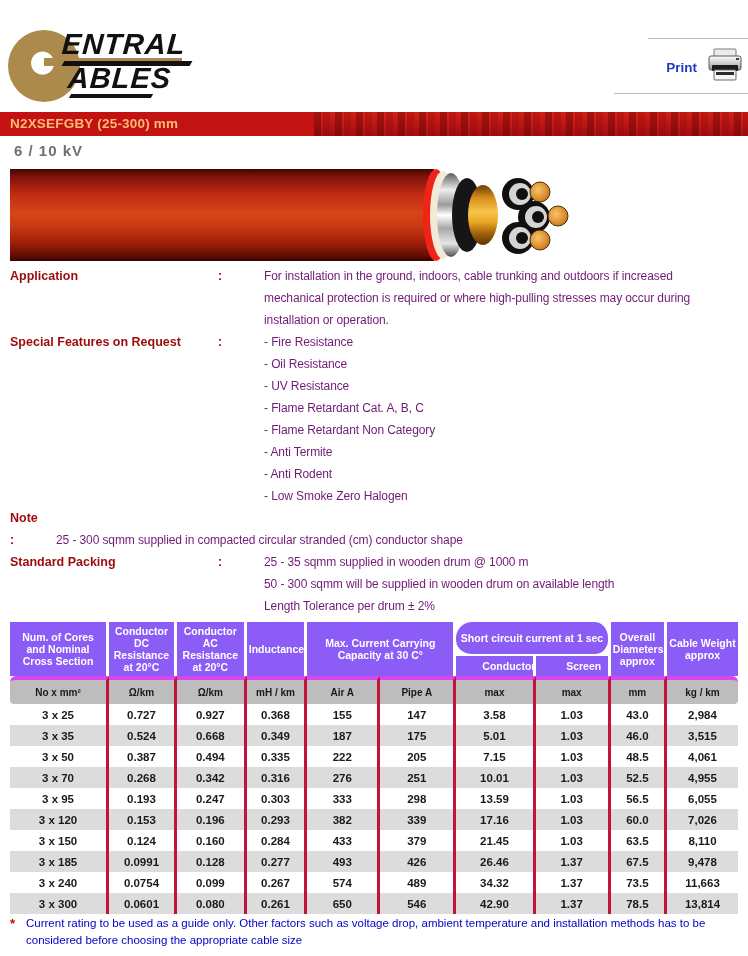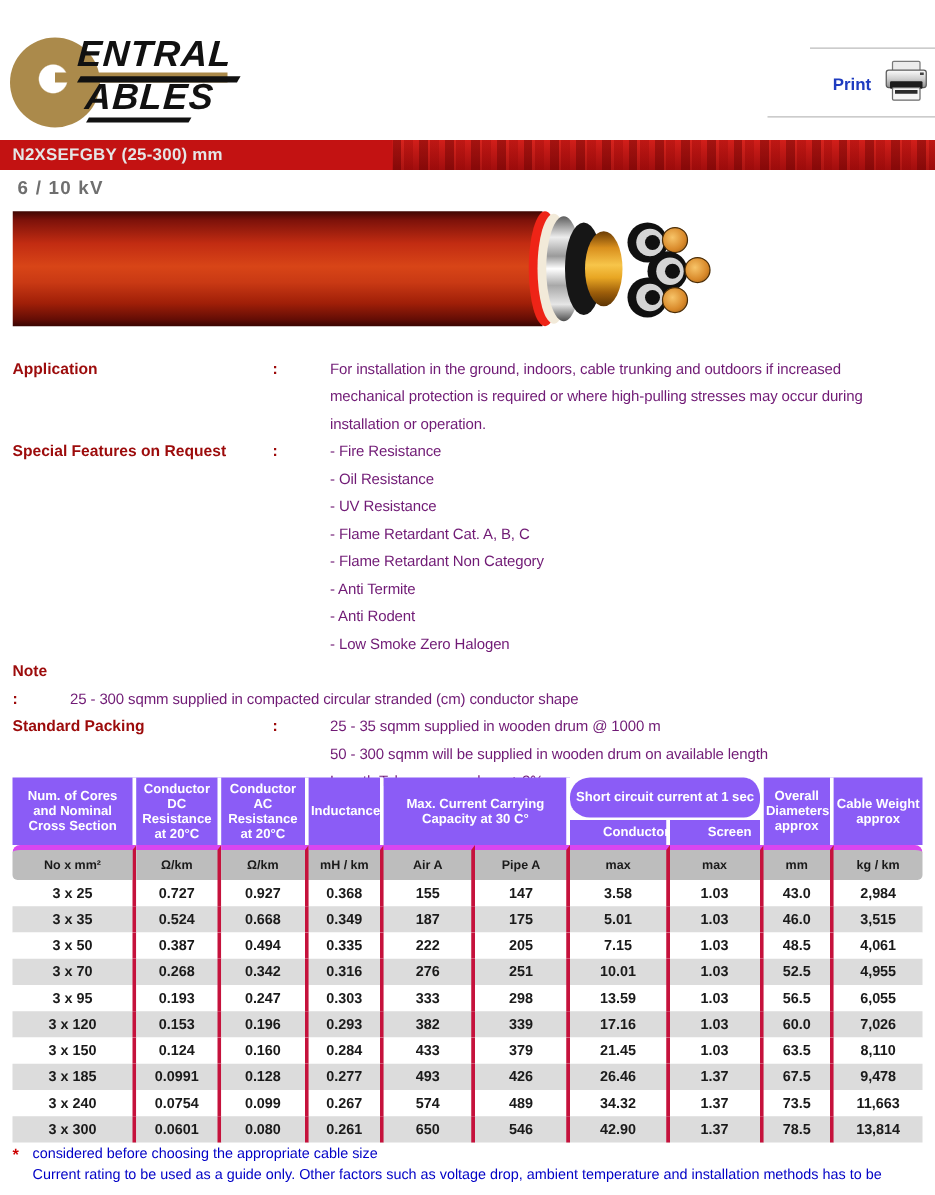--- a/index.html
+++ b/index.html
@@ -24,29 +24,29 @@
   .print-btn{position:absolute;top:48px;right:4px;display:flex;align-items:center;gap:9px;cursor:pointer;}
   .print-label{color:#1f3cc0;font-weight:bold;font-size:13.5px;}
 
   
   .product-bar{position:absolute;left:0;top:112px;width:748px;height:24px;background:#c31212;overflow:hidden;}
   .product-bar::after{content:"";position:absolute;right:0;top:0;bottom:0;width:58%;
       background:
         repeating-linear-gradient(90deg, rgba(90,0,0,.38) 0 7px, rgba(255,80,60,.10) 7px 9px,
                                    rgba(140,5,5,.28) 9px 16px, rgba(255,255,255,0) 16px 21px),
         linear-gradient(180deg, rgba(255,70,50,.25), rgba(60,0,0,.25));}
-  .product-title{position:relative;z-index:2;color:#e5e5e5;font-weight:bold;font-size:13.5px;
+  .product-title{position:relative;z-index:2;color:#fdba74;font-weight:bold;font-size:13.5px;
                  line-height:24px;padding-left:10px;letter-spacing:.2px;}
   .voltage{position:absolute;left:14px;top:142px;font-size:15px;font-weight:bold;color:#6f6f6f;letter-spacing:1px;}
 
   
   .cable-wrap{position:absolute;left:10px;top:167px;width:578px;height:96px;}
 
   
-  .specs{position:absolute;left:10px;top:284px;width:730px;}
+  .specs{position:absolute;left:10px;top:265px;width:730px;}
   .spec-row{display:flex;align-items:flex-start;}
   .spec-label{width:208px;flex:0 0 208px;color:#9c0b0b;font-weight:bold;font-size:12.5px;line-height:22px;}
   .spec-colon{width:14px;flex:0 0 14px;color:#9c0b0b;font-weight:bold;font-size:12.5px;line-height:22px;}
   .spec-value{flex:1;color:#701a75;font-size:12px;line-height:22px;letter-spacing:-0.1px;margin-left:32px;}
   .spec-value div{line-height:22px;}
   .note-row .spec-label{color:#9c0b0b;}
 
   
   .data-table{position:absolute;left:10px;top:622px;width:728px;border-collapse:separate;border-spacing:0;
               table-layout:fixed;}
@@ -382,18 +382,18 @@
           <td class="sep">1.37</td>
           <td class="sep">78.5</td>
           <td>13,814</td>
         </tr>
       </tbody>
   </table>
 
   <div class="footnote">
     <div class="footnote-marker">*</div>
     <div class="footnote-text">
+      <div>Current rating to be used as a guide only. Other factors such as voltage drop, ambient temperature and installation methods has to be</div>
       <div>considered before choosing the appropriate cable size</div>
-      <div>Current rating to be used as a guide only. Other factors such as voltage drop, ambient temperature and installation methods has to be</div>
     </div>
   </div>
 
 </div>
 
 </body></html>

